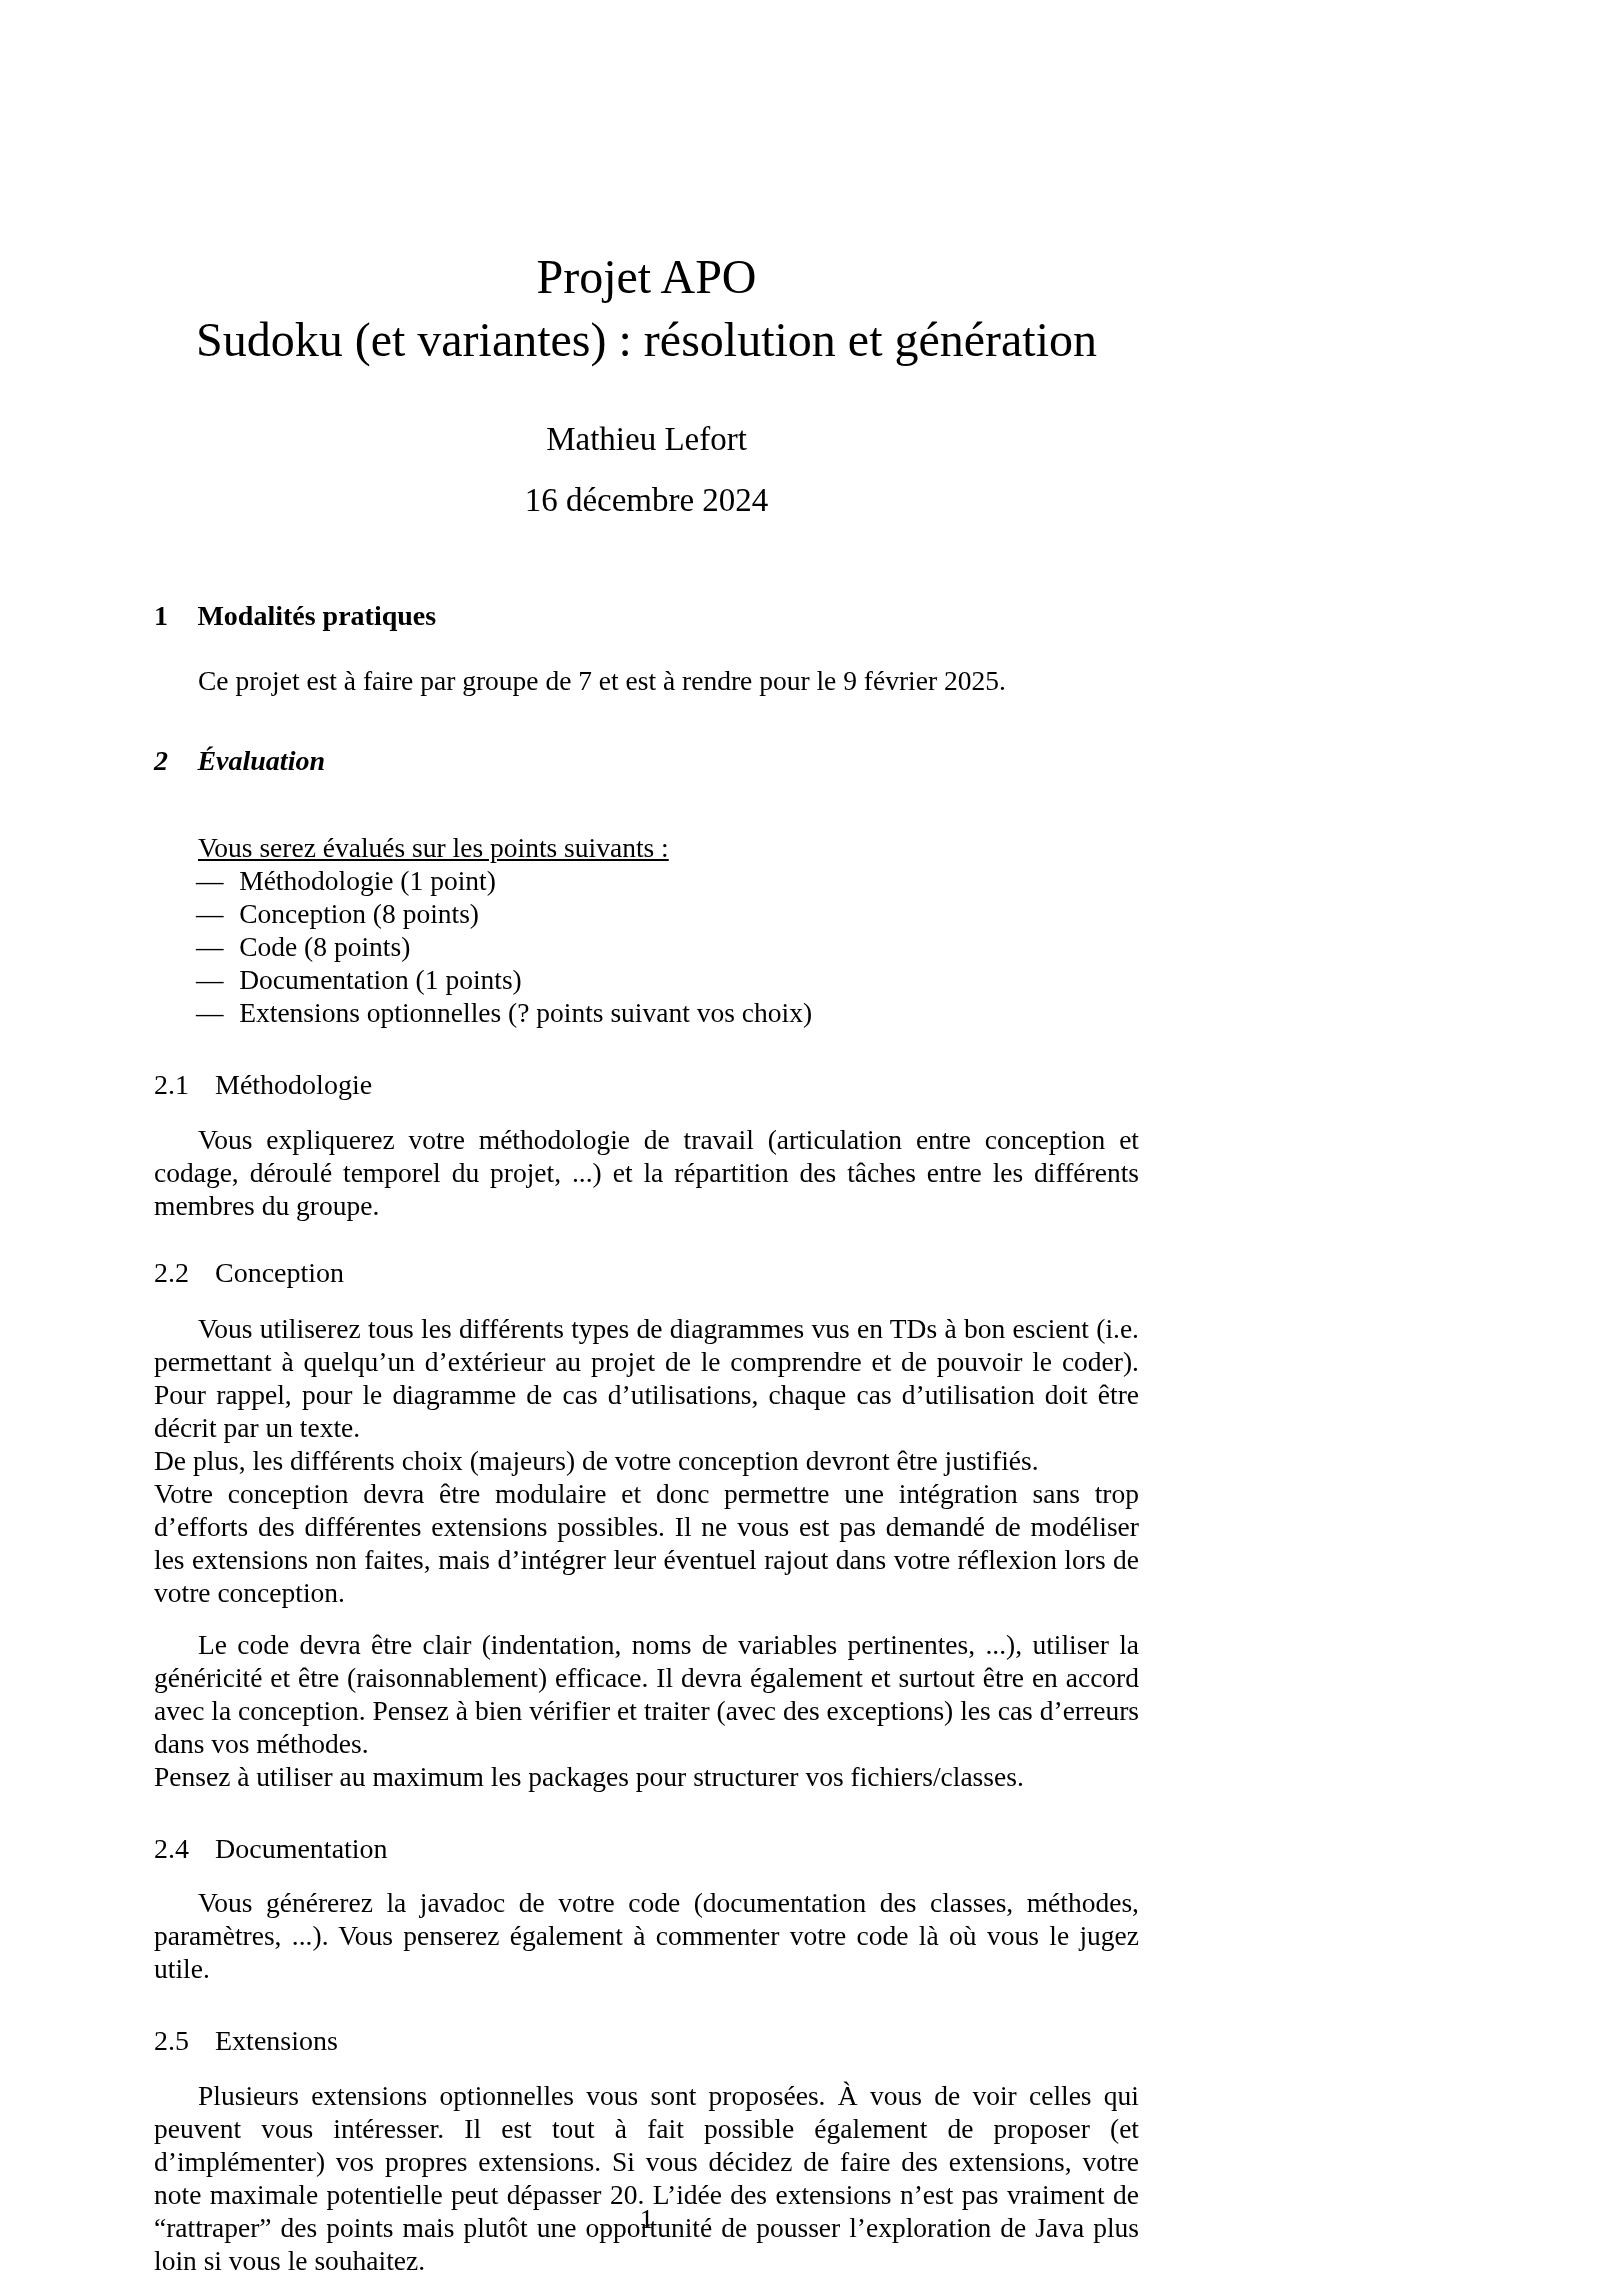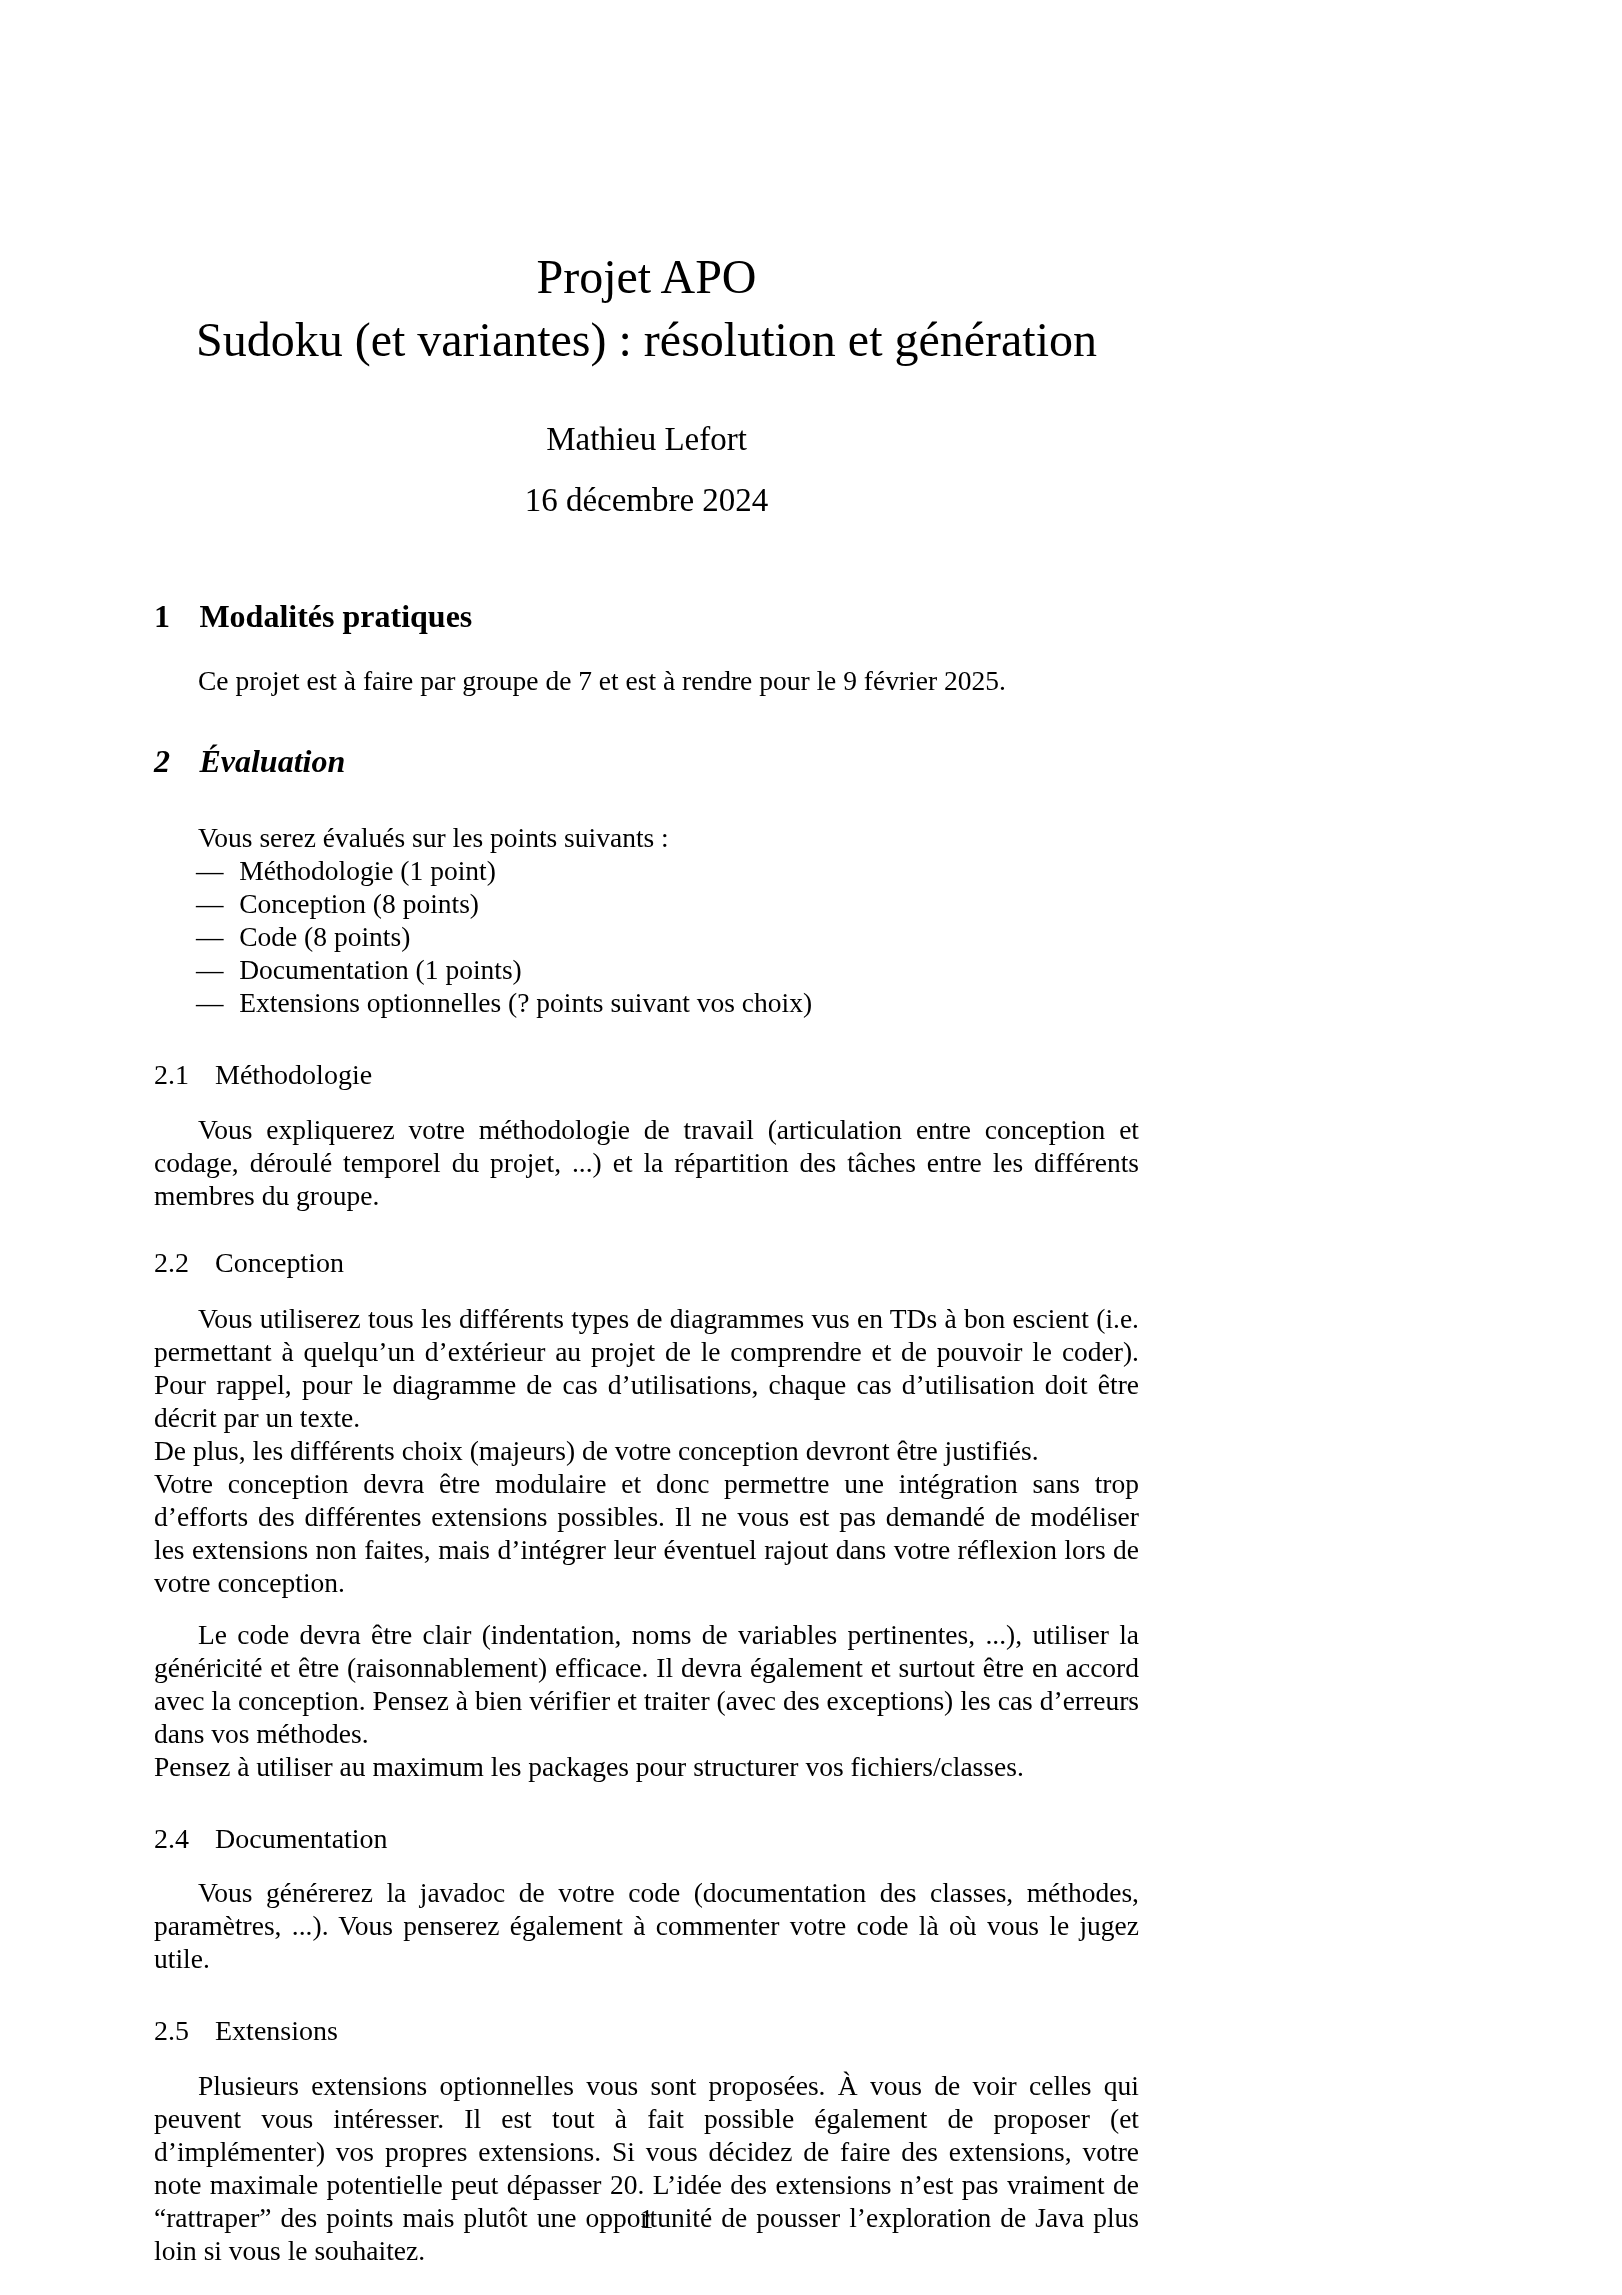--- a/index.html
+++ b/index.html
@@ -36,21 +36,21 @@
   }
   .doc-date {
     margin-top: 23px;
     font-size: 33px;
     line-height: 38px;
     text-align: center;
   }
   
   .sec-h {
     font-weight: bold;
-    font-size: 32px;
+    font-size: 28px;
     line-height: 48px;
   }
   .sec-h .sec-num { display: inline-block; margin-right: 29.4px; }
   .sub-h {
     font-weight: normal;
     font-size: 28px;
     line-height: 41px;
   }
   .sub-h .sec-num { display: inline-block; margin-right: 26px; }
   
@@ -76,21 +76,21 @@
     font-size: 27.5px;
     line-height: 33px;
   }
   
   .mt-111 { margin-top: 73px; }
   .mt-61  { margin-top: 40px; font-style: italic; }
   .mt-56  { margin-top: 37px; }
   .mt-55  { margin-top: 30px; }
   .mt-54  { margin-top: 35px; }
   .mt-53  { margin-top: 35px; }
-  .mt-47  { margin-top: 36px; }
+  .mt-47  { margin-top: 46px; text-decoration: underline; }
   .mt-36  { margin-top: 23.6px; }
   .mt-30  { margin-top: 19.6px; }
   .mt-28  { margin-top: 18.3px; }
   .mt-27  { margin-top: 17.7px; }
 </style>
 </head>
 <body>
 
 <div class="page">
   <div class="content">

